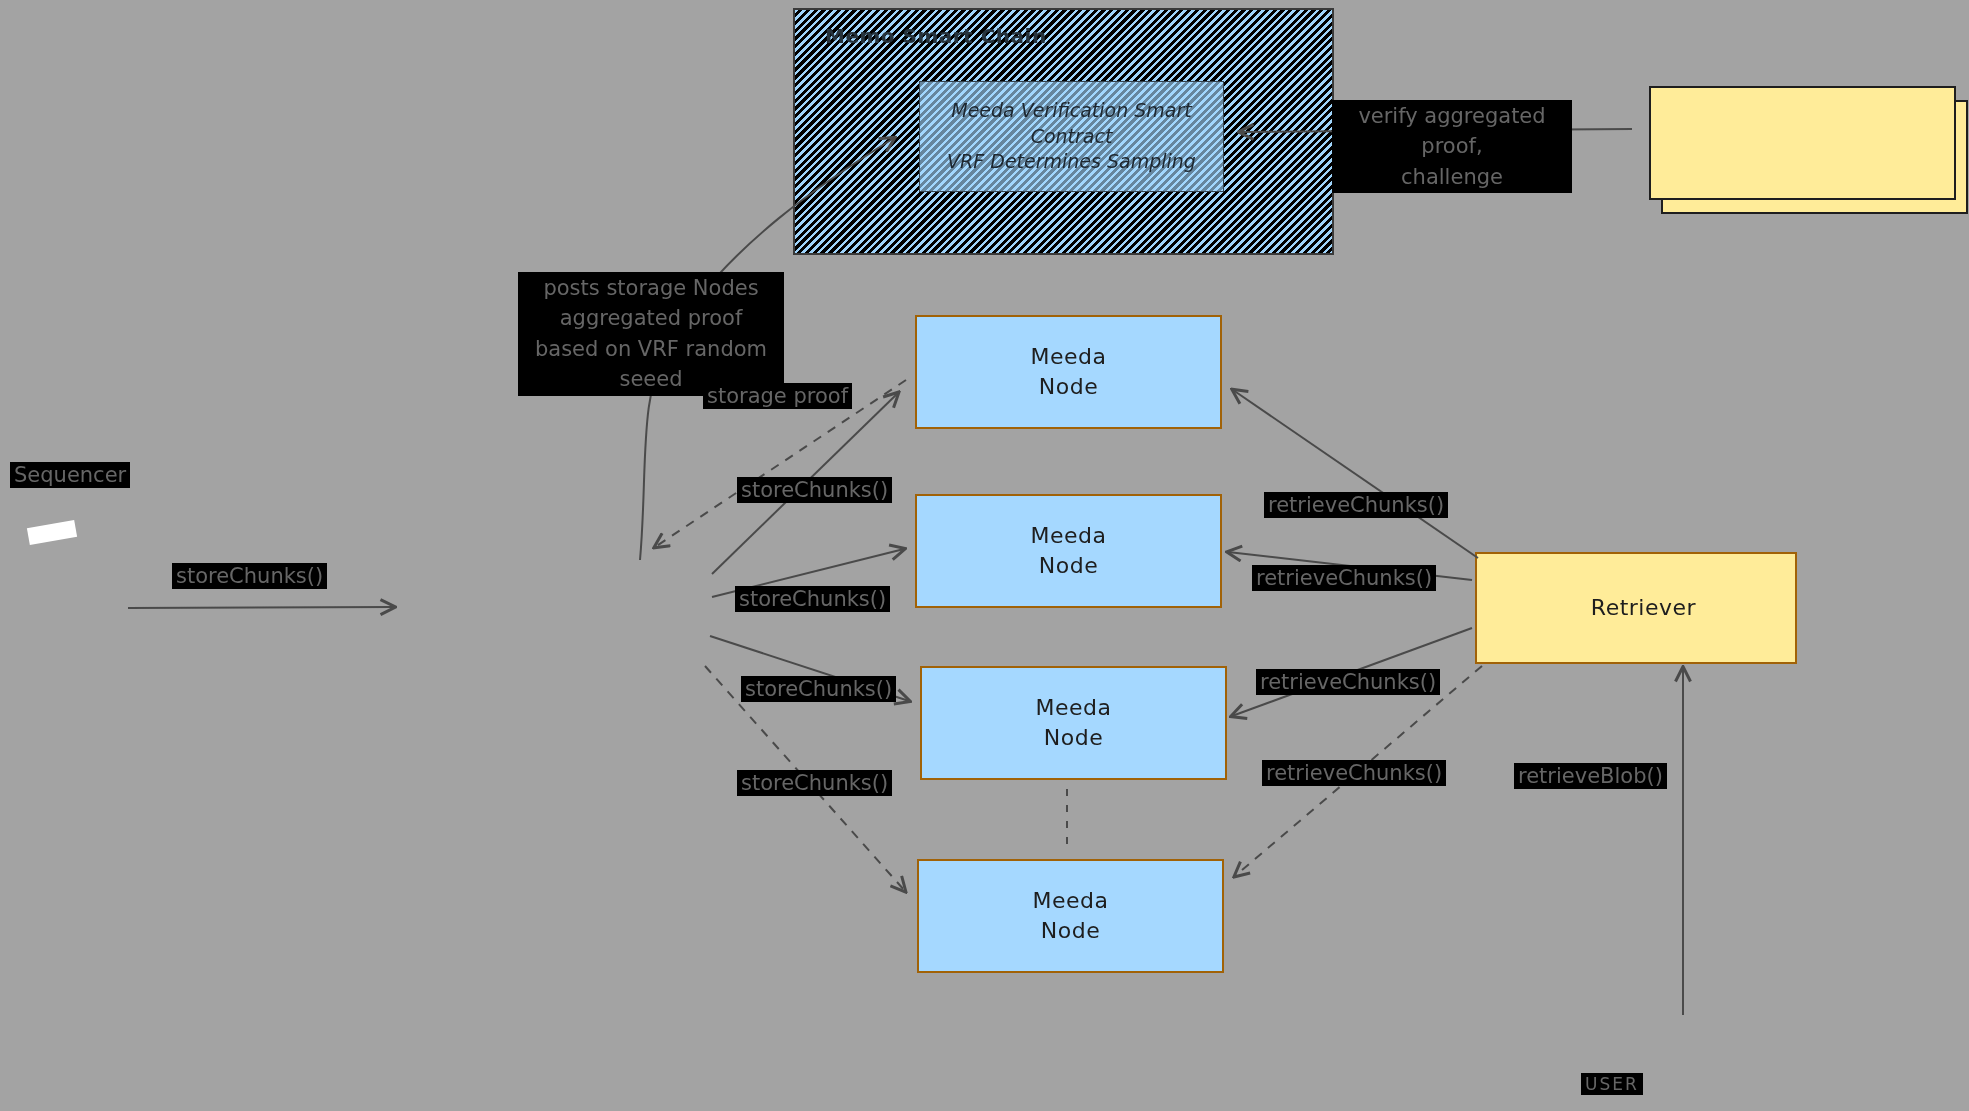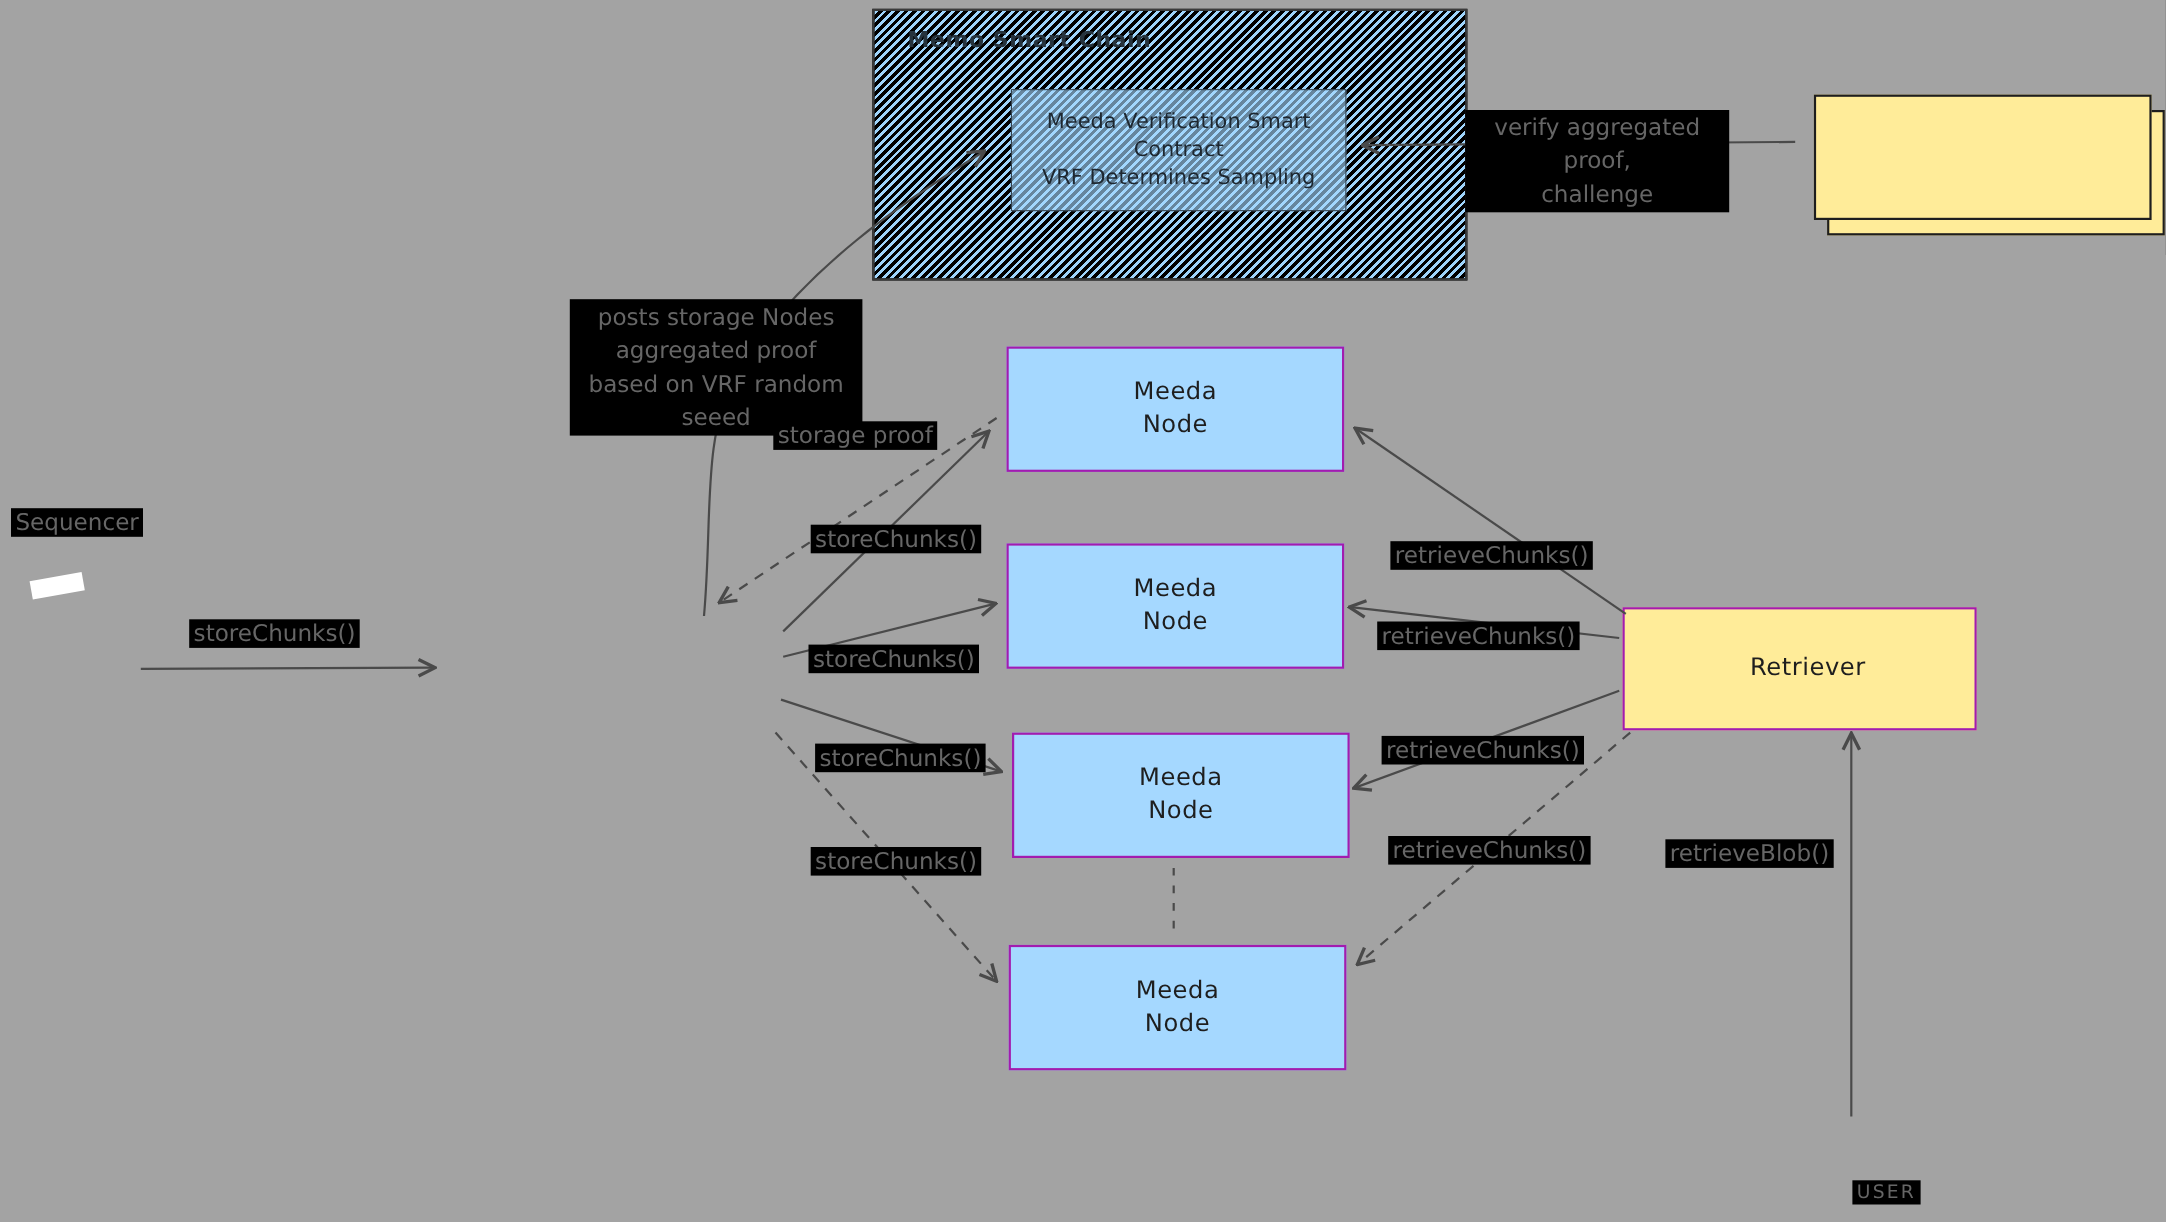--- a/index.html
+++ b/index.html
@@ -1,35 +1,35 @@
 <!DOCTYPE html>
 <html><head>
 <meta charset="utf-8">
 <style>
   html,body{margin:0;padding:0;background:#000;}
   .stage{position:relative;width:1969px;height:1111px;background:#a3a3a3;overflow:hidden;
          font-family:"DejaVu Sans",sans-serif;}
   
   .box{position:absolute;display:flex;flex-direction:column;align-items:center;justify-content:center;
-       border:2px solid #a21caf;color:#1e1e1e;font-size:22px;letter-spacing:.5px;z-index:2;text-align:center;}
+       border:2px solid #a16207;color:#1e1e1e;font-size:22px;letter-spacing:.5px;z-index:2;text-align:center;}
   .blue{background:#a5d8ff;}
   .pink{background:#ffc9c9;}
   .yellow{background:#ffec99;padding-left:15px;}
   .box span{display:block;line-height:1.35;}
   
   .hatch{position:absolute;left:793px;top:8px;width:537px;height:243px;z-index:2;
          border:2px solid #3a3a3a;background-color:#050505;
          background-image:
            repeating-linear-gradient(135deg,#9fd4fb 0 2.5px,rgba(0,0,0,.92) 2.5px 5.5px),
            repeating-linear-gradient(131deg,rgba(0,0,0,.45) 0 1px,transparent 1px 9px);}
   .chain-title{position:absolute;left:30px;top:14px;font-size:20px;color:#26333d;font-weight:bold;letter-spacing:.5px;}
   .contract{position:absolute;left:124px;top:71px;width:303px;height:109px;
             background:rgba(165,216,255,.62);border:1.5px solid #33424e;
             display:flex;flex-direction:column;align-items:center;justify-content:center;
-            color:#1d2730;font-size:19px;text-align:center;}
+            color:#1d2730;font-size:19px;text-align:center;font-style:italic;}
   .contract span{display:block;line-height:1.35;}
   
   .stack{position:absolute;left:1637px;top:71px;width:330px;height:142px;z-index:2;}
   .card{position:absolute;width:303px;height:110px;background:#ffec99;border:2px solid #1e1e1e;
         display:flex;align-items:center;justify-content:center;color:#1e1e1e;font-size:22px;letter-spacing:.5px;}
   
   .seq-chip{position:absolute;left:28px;top:524px;width:48px;height:17px;background:#fff;
             transform:rotate(-10deg);z-index:2;}
   
   .elabel{position:absolute;color:#666;font-size:21px;background:#000;padding:1px 4px;
@@ -128,15 +128,15 @@
   <div class="elabel" style="left:1256px;top:669px;">retrieveChunks()</div>
   <div class="elabel" style="left:1262px;top:760px;">retrieveChunks()</div>
 
   <div class="elabel center" style="left:1332px;top:100px;width:232px;">
     <span style="display:block;">verify aggregated proof,</span>
     <span style="display:block;">challenge</span>
   </div>
 
   <div class="elabel" style="left:1514px;top:763px;">retrieveBlob()</div>
 
-  <div class="elabel user-label" style="left:1684px;top:1073px;">USER</div>
+  <div class="elabel user-label" style="left:1581px;top:1073px;">USER</div>
 
 </div>
 
 </body></html>

